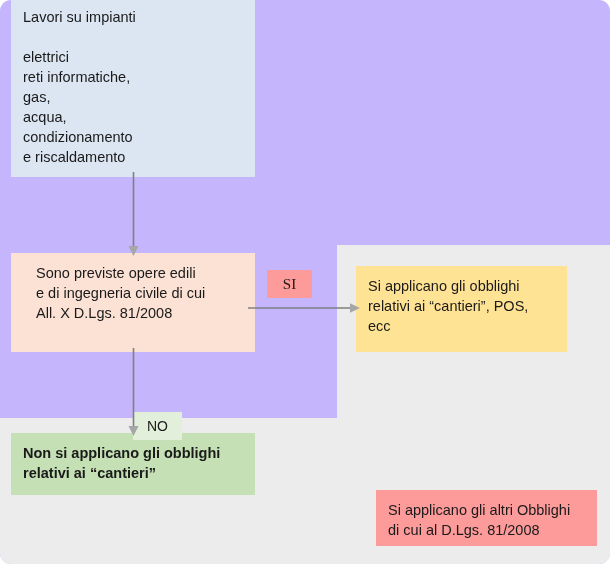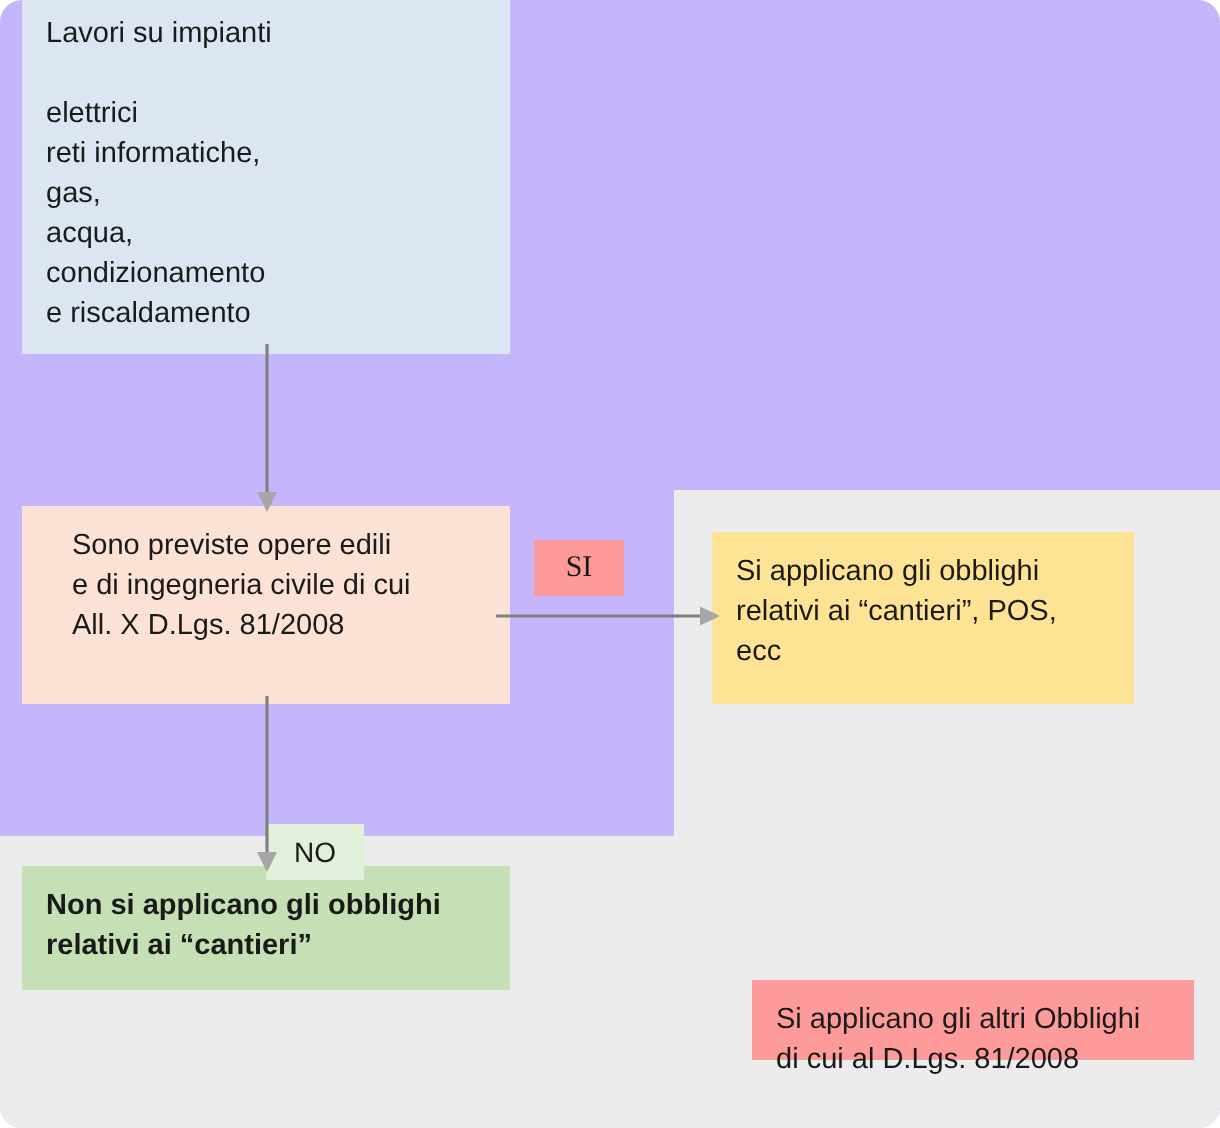--- a/index.html
+++ b/index.html
@@ -73,21 +73,21 @@
     top: 433px;
     width: 244px;
     height: 62px;
     background: #c5e0b4;
     font-weight: bold;
   }
   #node-altri-obblighi {
     left: 376px;
     top: 490px;
     width: 221px;
-    height: 40px;
+    height: 56px;
     background: #fd9a9a;
   }
 
   
   .branch-label {
     position: absolute;
     box-sizing: border-box;
     display: flex;
     align-items: center;
     justify-content: center;

